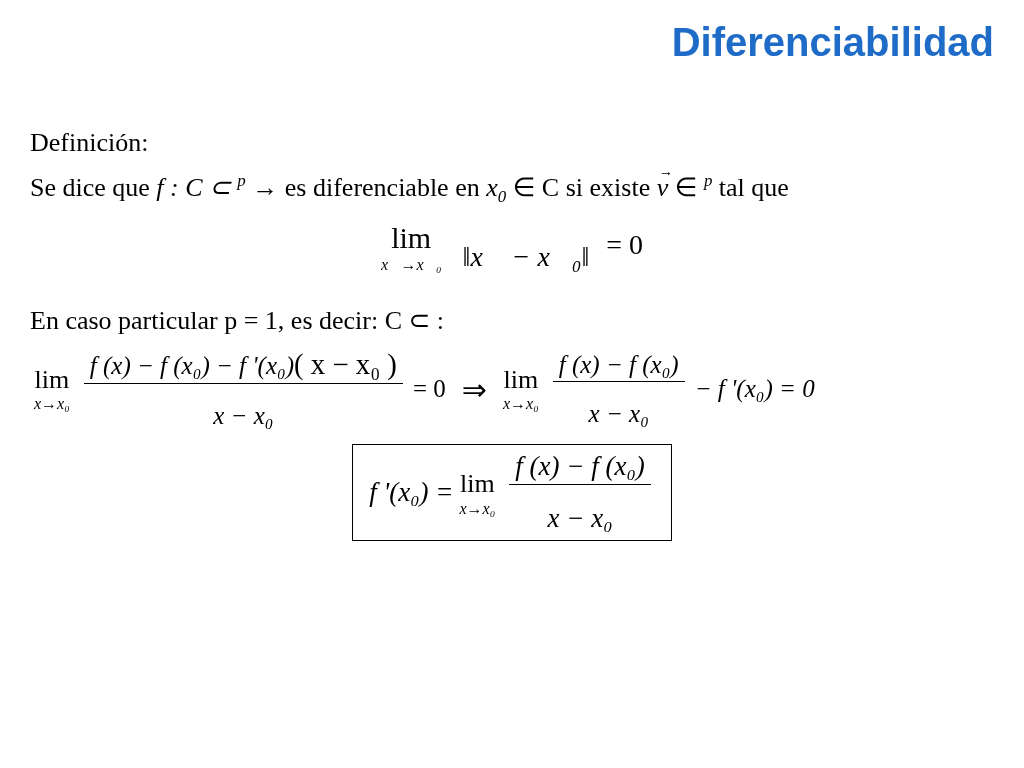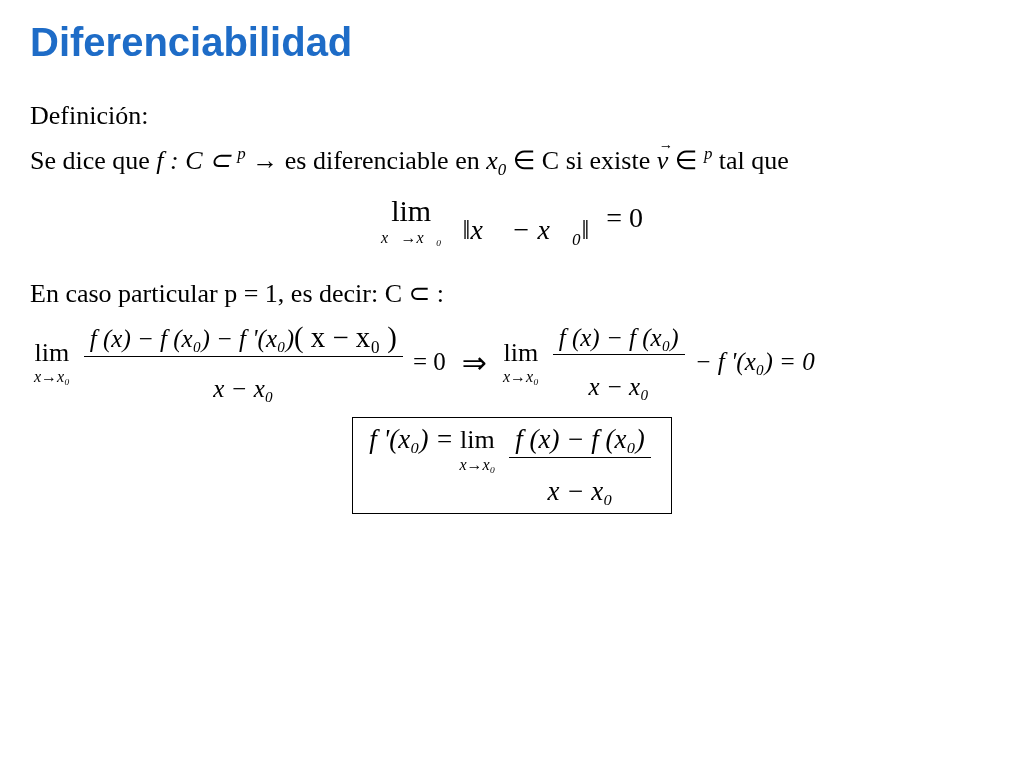--- a/index.html
+++ b/index.html
@@ -14,21 +14,22 @@
   }
   .slide {
     padding: 20px 30px 10px 30px;
     box-sizing: border-box;
   }
   .title {
     color: #1E6CC7;
     font-family: Arial, Helvetica, sans-serif;
     font-size: 40px;
     font-weight: bold;
-    margin: 0 0 33px 0;
+    margin: 0 0 60px 0;
+    text-align: right;
   }
   .body-text {
     font-size: 26px;
     line-height: 1.35;
     margin: 10px 0;
   }
   .math {
     font-family: "Times New Roman", serif;
     font-style: italic;
   }
@@ -89,20 +90,21 @@
     gap: 6px;
     padding-left: 4px;
   }
   .eq-line .arrow {
     font-size: 30px;
     margin: 0 10px;
     font-style: normal;
   }
   .boxed-eq {
     display: flex;
+    align-items: center;
     justify-content: center;
     gap: 6px;
     border: 1.5px solid #000;
     padding: 6px 16px;
     font-size: 27px;
     margin: 6px auto 14px auto;
     width: fit-content;
   }
 
   .footer-note {

